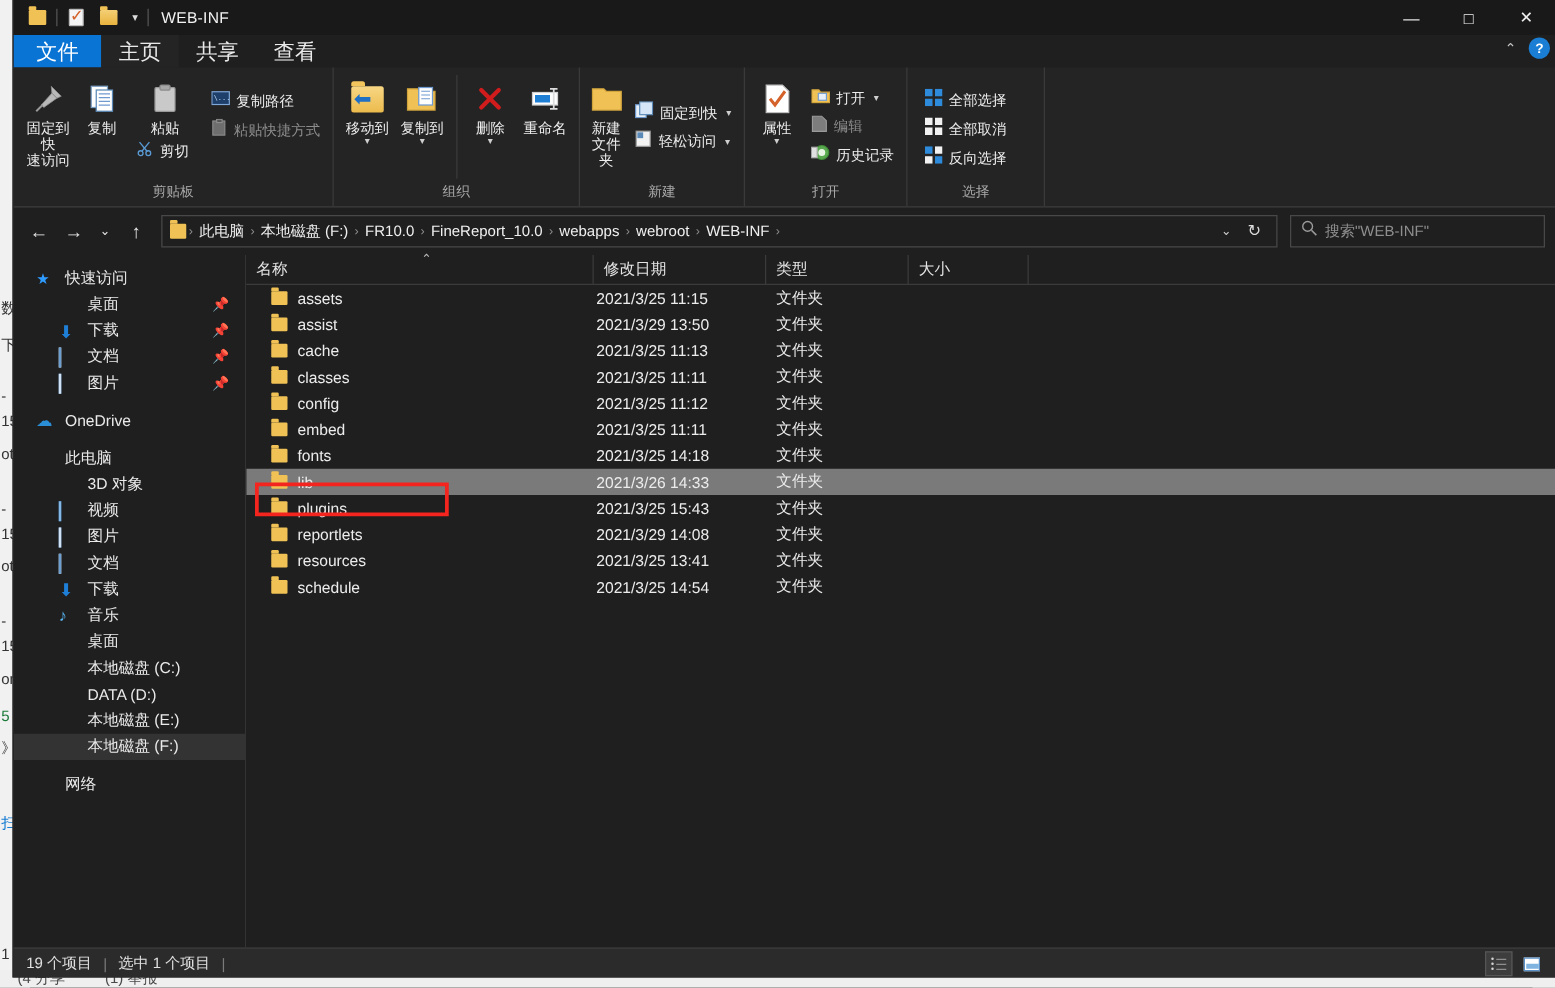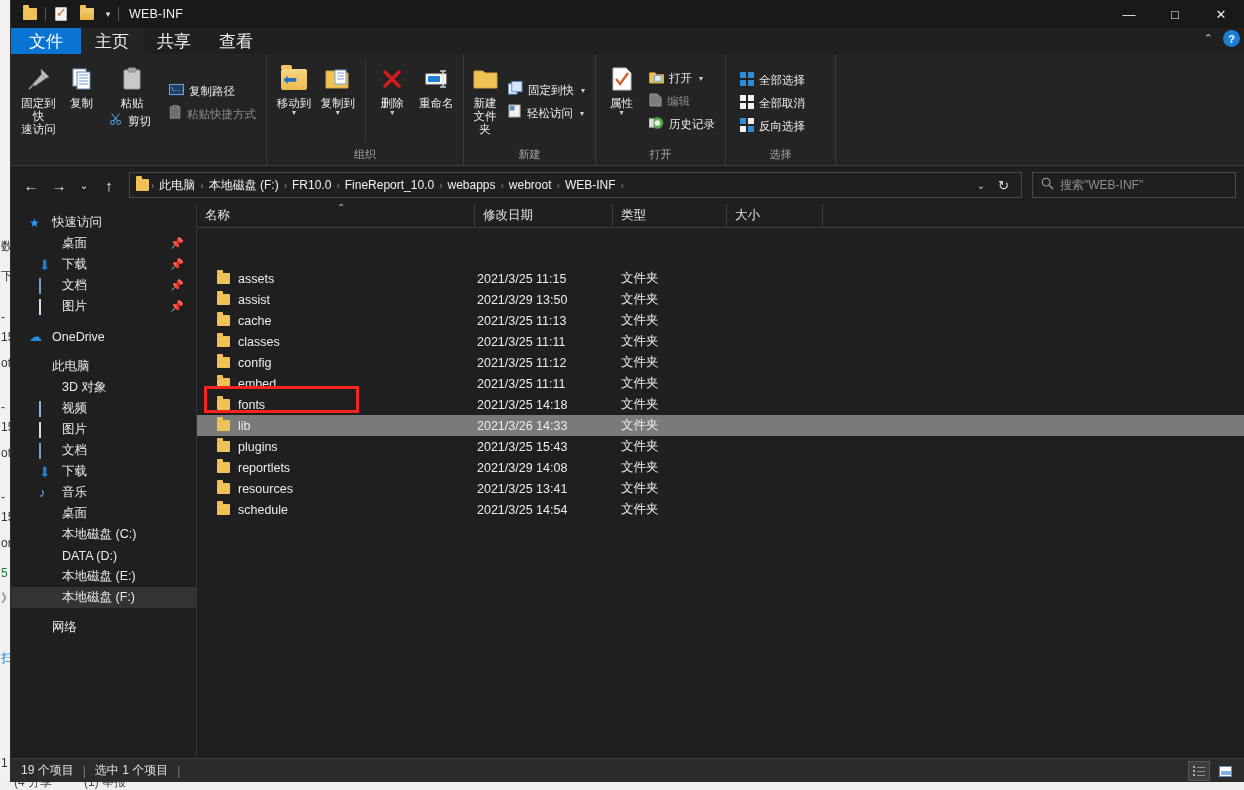--- a/index.html
+++ b/index.html
@@ -176,21 +176,21 @@
 
   
   .content { flex:1; display:flex; min-height:0; }
 
   
   .navpane {
     width:186px; background:#1f1f1f; border-right:1px solid #333;
     padding-top:8px; overflow:hidden; flex:0 0 186px;
   }
   .nav-item {
-    height:21px; display:flex; align-items:center; gap:7px; padding-left:28px;
+    height:21px; display:flex; align-items:center; gap:7px; padding-left:36px;
     font-size:12.5px; color:#eaeaea; position:relative; white-space:nowrap;
   }
   .nav-item.root { padding-left:18px; font-weight:normal; }
   .nav-item.sel { background:#333333; }
   .nav-item .pin { position:absolute; right:12px; color:#b9b9b9; font-size:11px; }
   .nav-gap { height:9px; }
   .ni { width:16px;height:14px;display:inline-block;position:relative;flex:0 0 16px; }
   
   .ic-star { color:#2e9bff; font-size:12px; line-height:14px; }
   .ic-monitor { width:15px;height:11px;background:#2a6fba;border-radius:1px;border-bottom:3px solid #9fcdf7;}
@@ -209,21 +209,21 @@
   .filepane { flex:1; background:#1f1f1f; display:flex; flex-direction:column; min-width:0; }
   .colhead {
     height:24px; display:flex; align-items:center; border-bottom:1px solid #3b3b3b;
     font-size:12.5px; color:#e4e4e4; position:relative;
   }
   .col {
     height:24px; display:flex; align-items:center; padding-left:8px;
     border-right:1px solid #3b3b3b;
   }
   .sort-caret { position:absolute; left:140px; top:-2px; font-size:10px; color:#bbb; }
-  .rows { flex:1; overflow:hidden;margin-top:40px; }
+  .rows { flex:1; overflow:hidden; }
   .row {
     height:21px; display:flex; align-items:center; font-size:12.5px; color:#ececec;
     position:relative;
   }
   .row.selected { background:#7a7a7a; }
   .cell { display:flex; align-items:center; height:21px; overflow:hidden; white-space:nowrap; }
   .cell.name { padding-left:20px; gap:8px; }
   .row-fold {
     width:13px;height:11px;background:#f0c256;border-radius:1px;position:relative;flex:0 0 13px;
   }
@@ -394,20 +394,21 @@
             <span>
               <svg width="13" height="14" viewBox="0 0 14 16">
                   <rect x="1" y="2" width="11" height="13" fill="#6e6e6e" stroke="#8d8d8d"></rect>
               <rect x="4.5" y="0.5" width="5" height="3" fill="#555" stroke="#8d8d8d"></rect>
                 </svg>
             </span>
             <span class="lbl">粘贴快捷方式</span>
           </div>
         </div>
       </div>
+      <div class="rgroup-label">剪贴板</div>
     </div>
 
     <div class="rgroup" style="width:197px">
       <div class="rgroup-body" style="gap:2px">
         <div class="big-btn">
           <div class="ico">
             <div class="fold-big">
                 <span class="arrow-l" style="left:2px;right:auto;">⬅</span>
               </div>
           </div>

